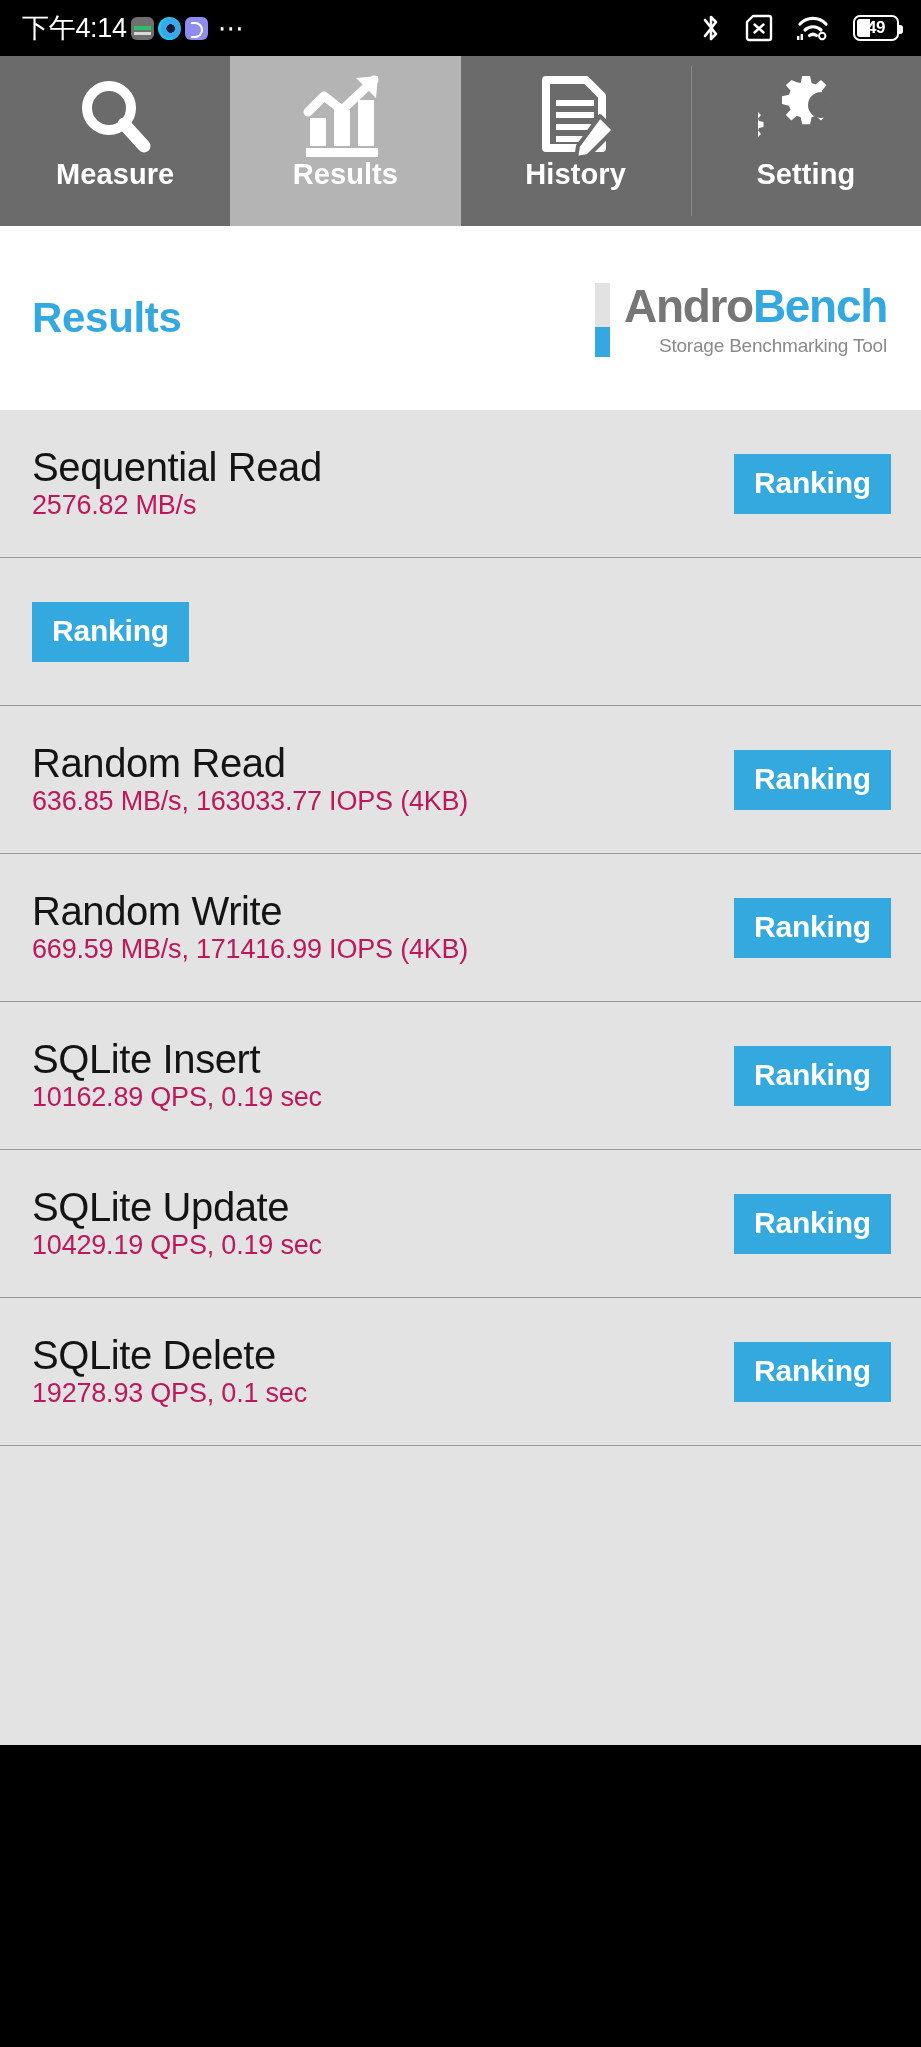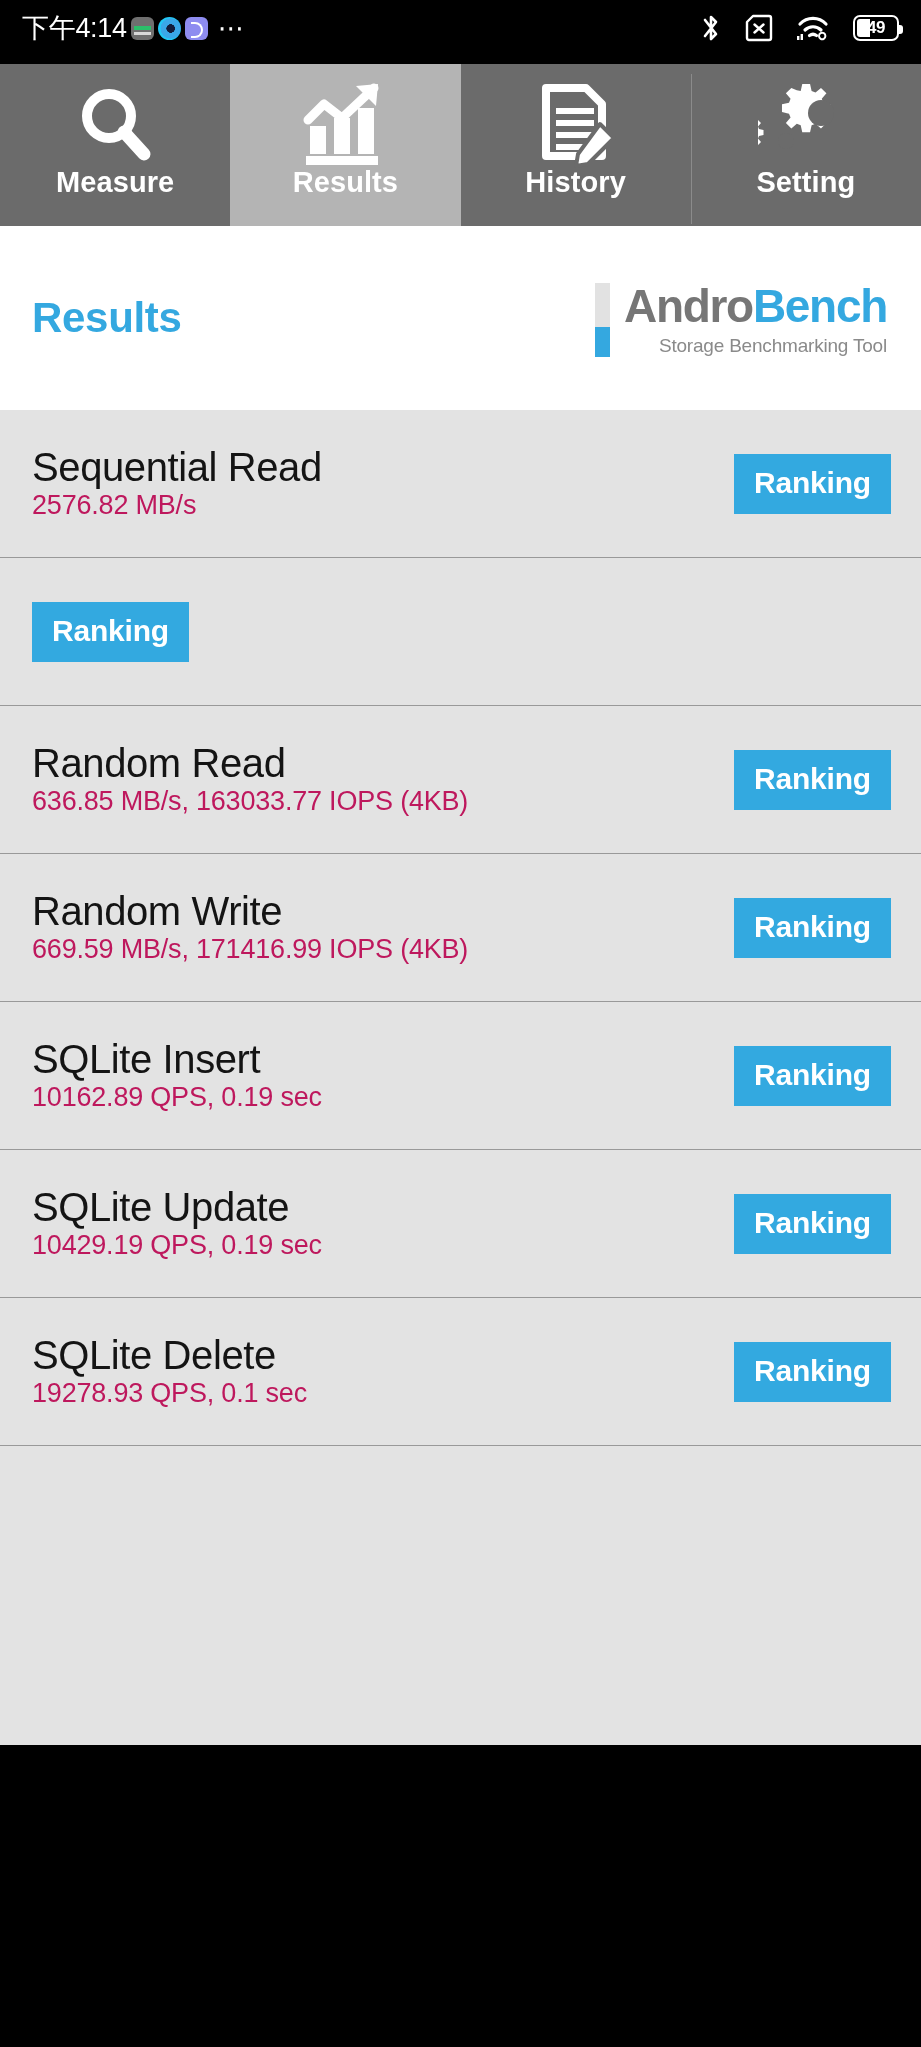--- a/index.html
+++ b/index.html
@@ -129,21 +129,21 @@
     color: #ffffff;
     font-size: 17px;
     font-weight: 700;
     letter-spacing: -0.5px;
     z-index: 2;
   }
 
   
   .tabbar {
     position: absolute;
-    top: 64px; left: 0;
+    top: 56px; left: 0;
     width: 921px;
     height: 170px;
     display: flex;
     background: #6b6b6b;
   }
   .tab {
     flex: 1 1 0;
     background: #6b6b6b;
     display: flex;
     flex-direction: column;

